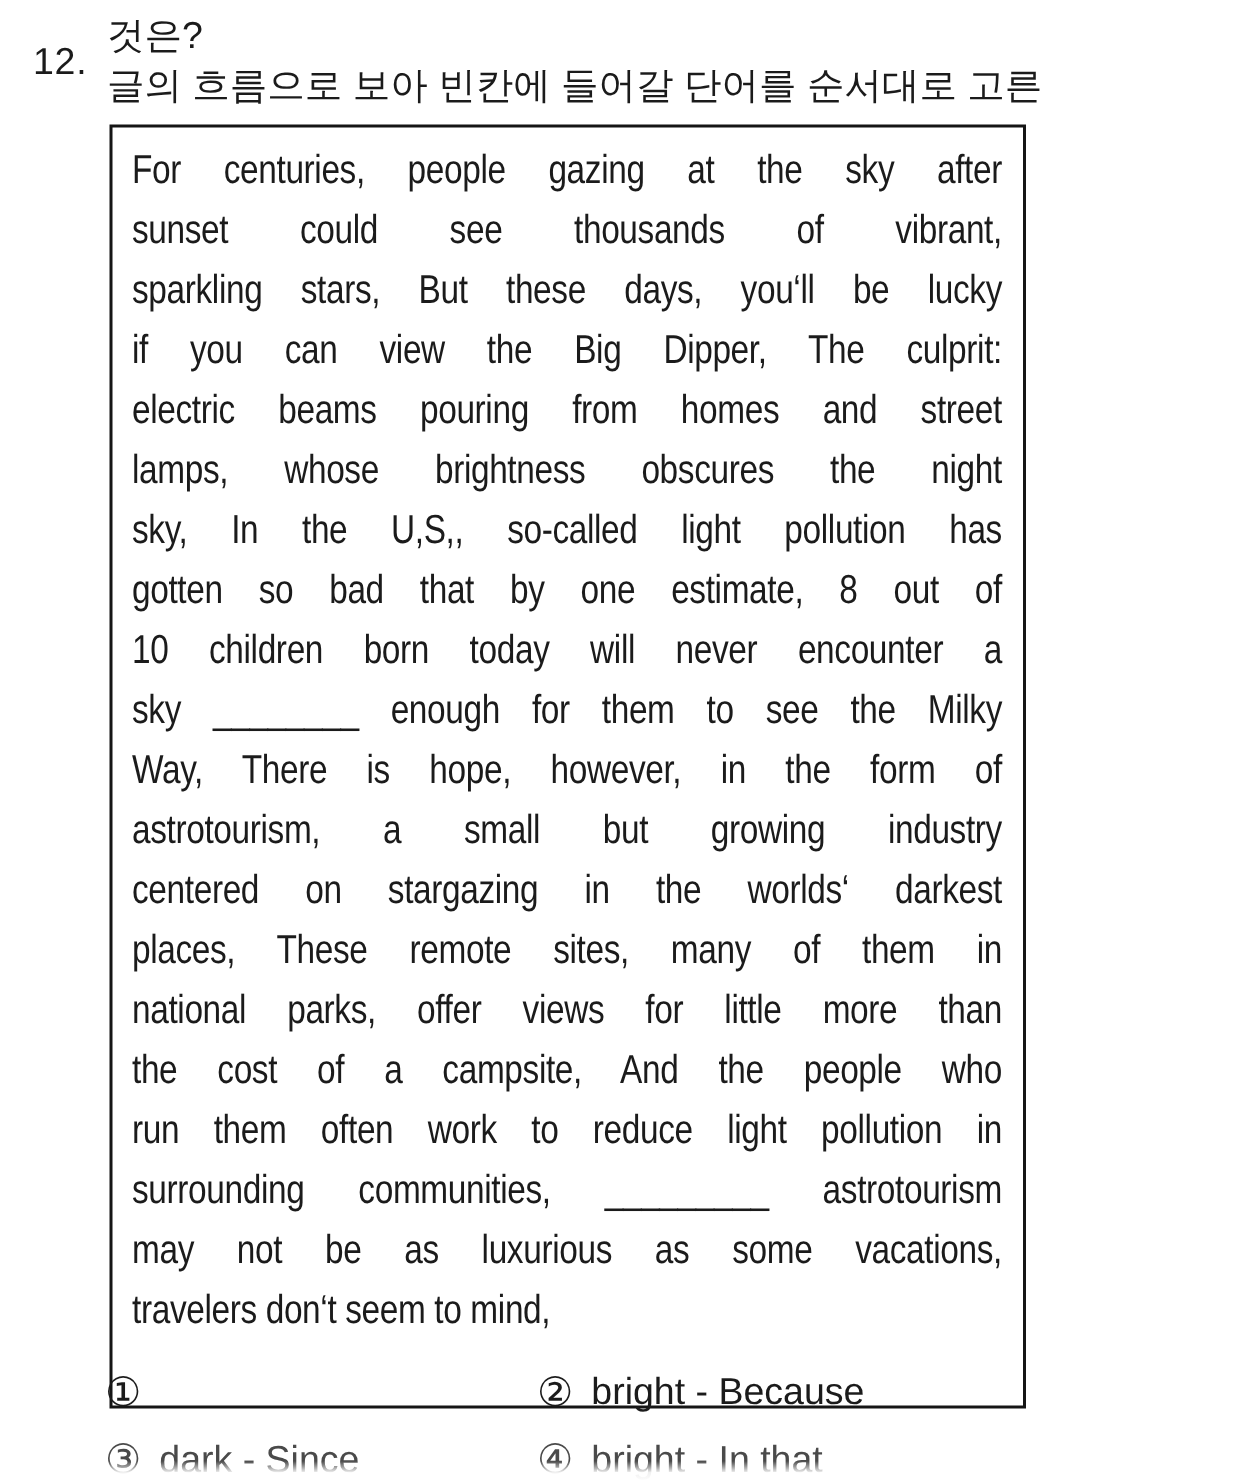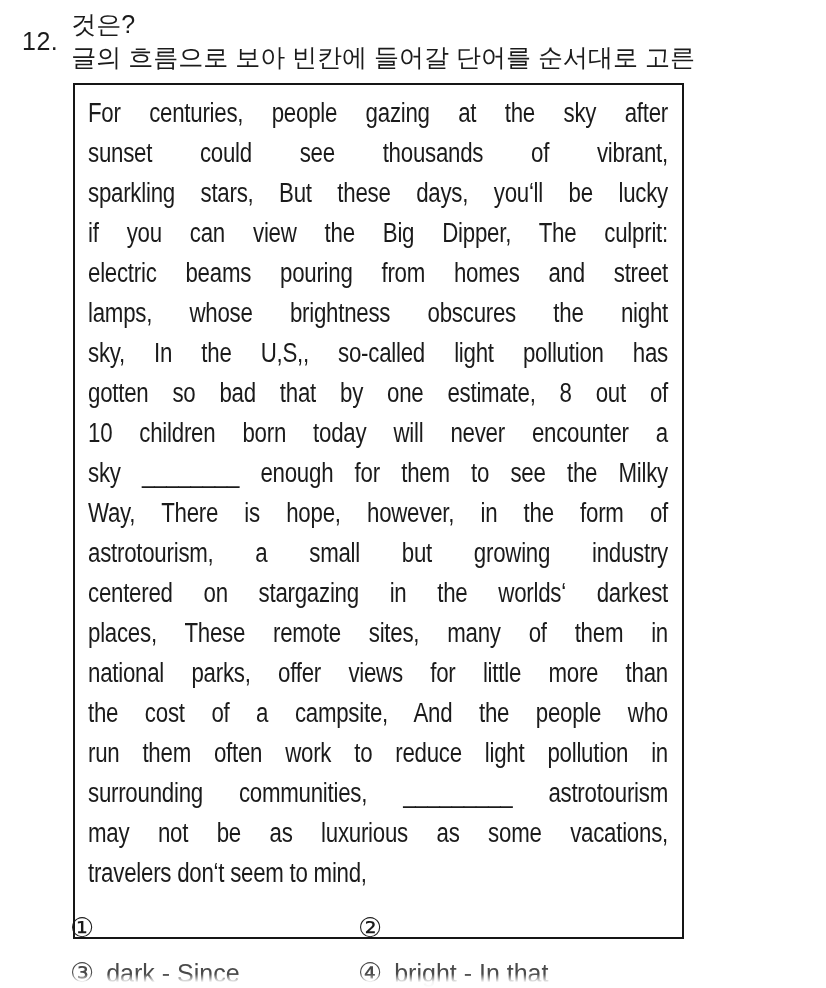--- a/index.html
+++ b/index.html
@@ -94,20 +94,21 @@
       <div class="pline">may not be as luxurious as some vacations,</div>
       <div class="pline last">travelers don‘t seem to mind,</div>
     </div>
 
   <div class="choices">
       <div class="choice">
         <span class="marker">①</span>
       </div>
       <div class="choice">
         <span class="marker">②</span>
+        <span class="clabel">bright - Because</span>
       </div>
       <div class="choice clipped">
         <span class="marker">③</span>
         <span class="clabel">dark - Since</span>
       </div>
       <div class="choice clipped">
         <span class="marker">④</span>
         <span class="clabel">bright - In that</span>
       </div>
     </div>

